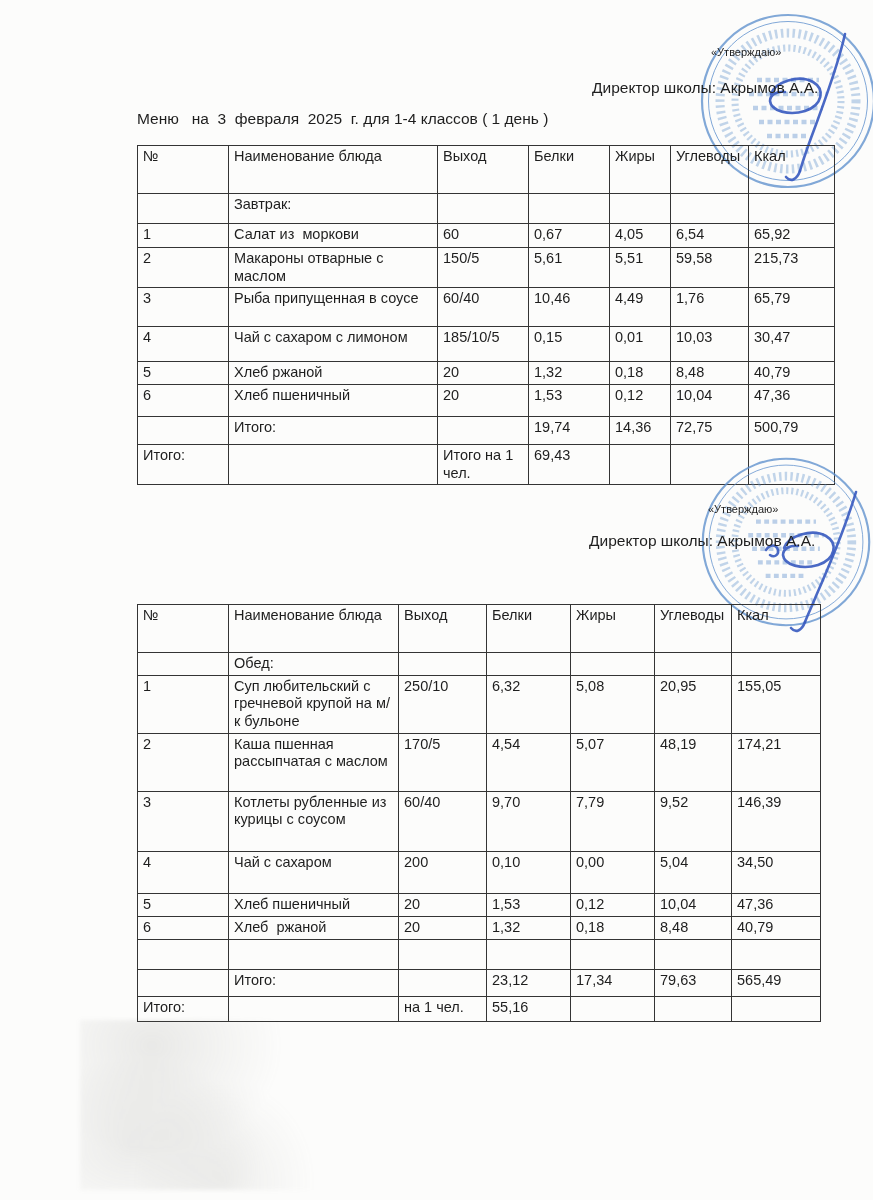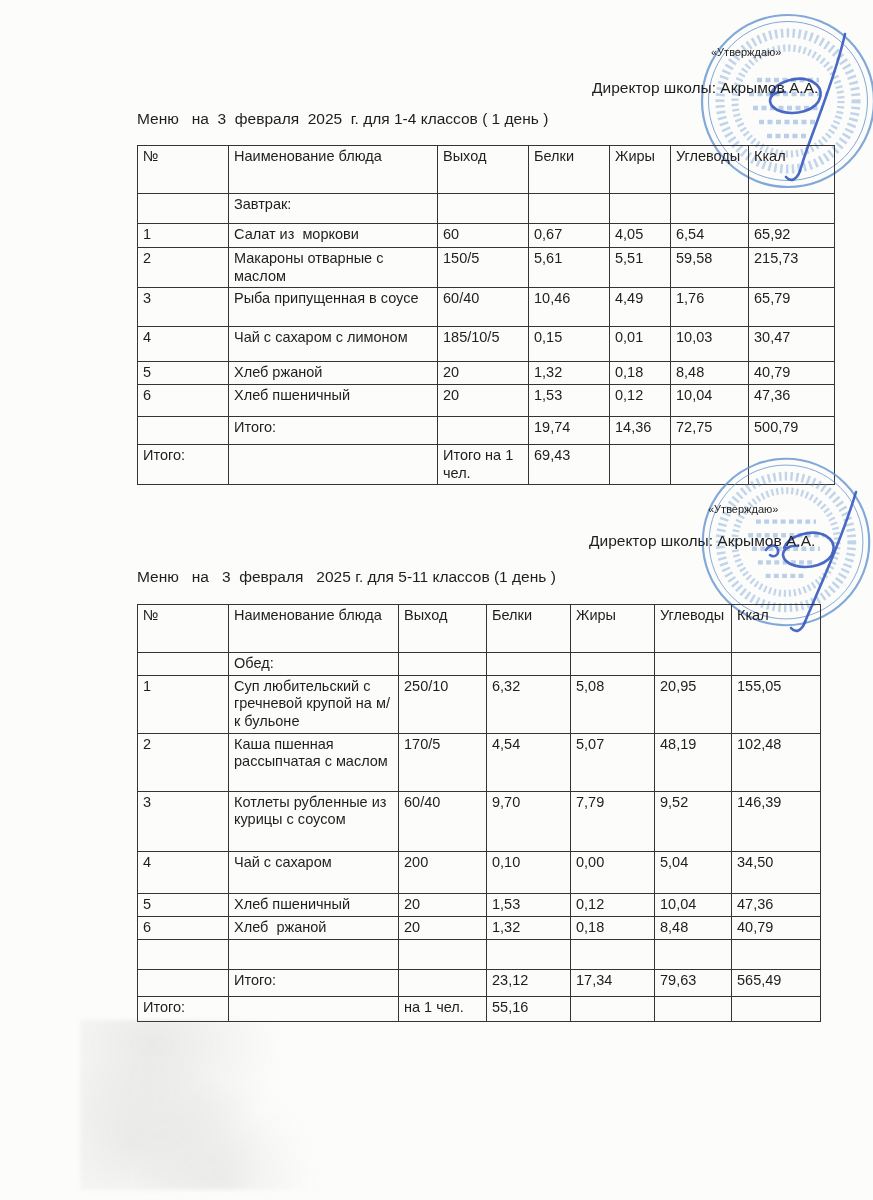--- a/index.html
+++ b/index.html
@@ -207,21 +207,20 @@
     </g>
   </svg>
   <svg class="abs sig sig2" width="186" height="200" viewBox="0 0 186 200">
     <path d="M160,40 C151,70 134,112 120,144 C116,154 112,162 109,170"></path>
     <path d="M88,96 C92,84 116,76 130,84 C142,91 140,107 122,113 C106,118 88,113 87,103 C87,96 95,93 102,94"></path>
     <path d="M70,98 C74,92 80,92 82,98 C83,103 78,106 74,103"></path>
     <path d="M109,170 C106,178 100,182 95,176"></path>
   </svg>
   <div class="abs approve approve2">«Утверждаю»</div>
   <div class="abs director director2">Директор школы: Акрымов А.А.</div>
-  <div class="abs menu-title title2">Меню   на   3  февраля   2025 г. для 5-11 классов (1 день )</div>
 
   <table class="menu mt2">
     <colgroup>
       <col style="width:91px">
         <col style="width:170px">
         <col style="width:88px">
       <col style="width:84px">
         <col style="width:84px">
         <col style="width:77px">
         <col style="width:89px">
@@ -258,21 +257,21 @@
           <td>20,95</td>
           <td>155,05</td>
         </tr>
         <tr style="height: 58px;">
           <td>2</td>
           <td>Каша пшенная рассыпчатая с маслом</td>
           <td>170/5</td>
           <td>4,54</td>
           <td>5,07</td>
           <td>48,19</td>
-          <td>102,48</td>
+          <td>174,21</td>
         </tr>
         <tr style="height: 60px;">
           <td>3</td>
           <td>Котлеты рубленные из курицы с соусом</td>
           <td>60/40</td>
           <td>9,70</td>
           <td>7,79</td>
           <td>9,52</td>
           <td>146,39</td>
         </tr>

